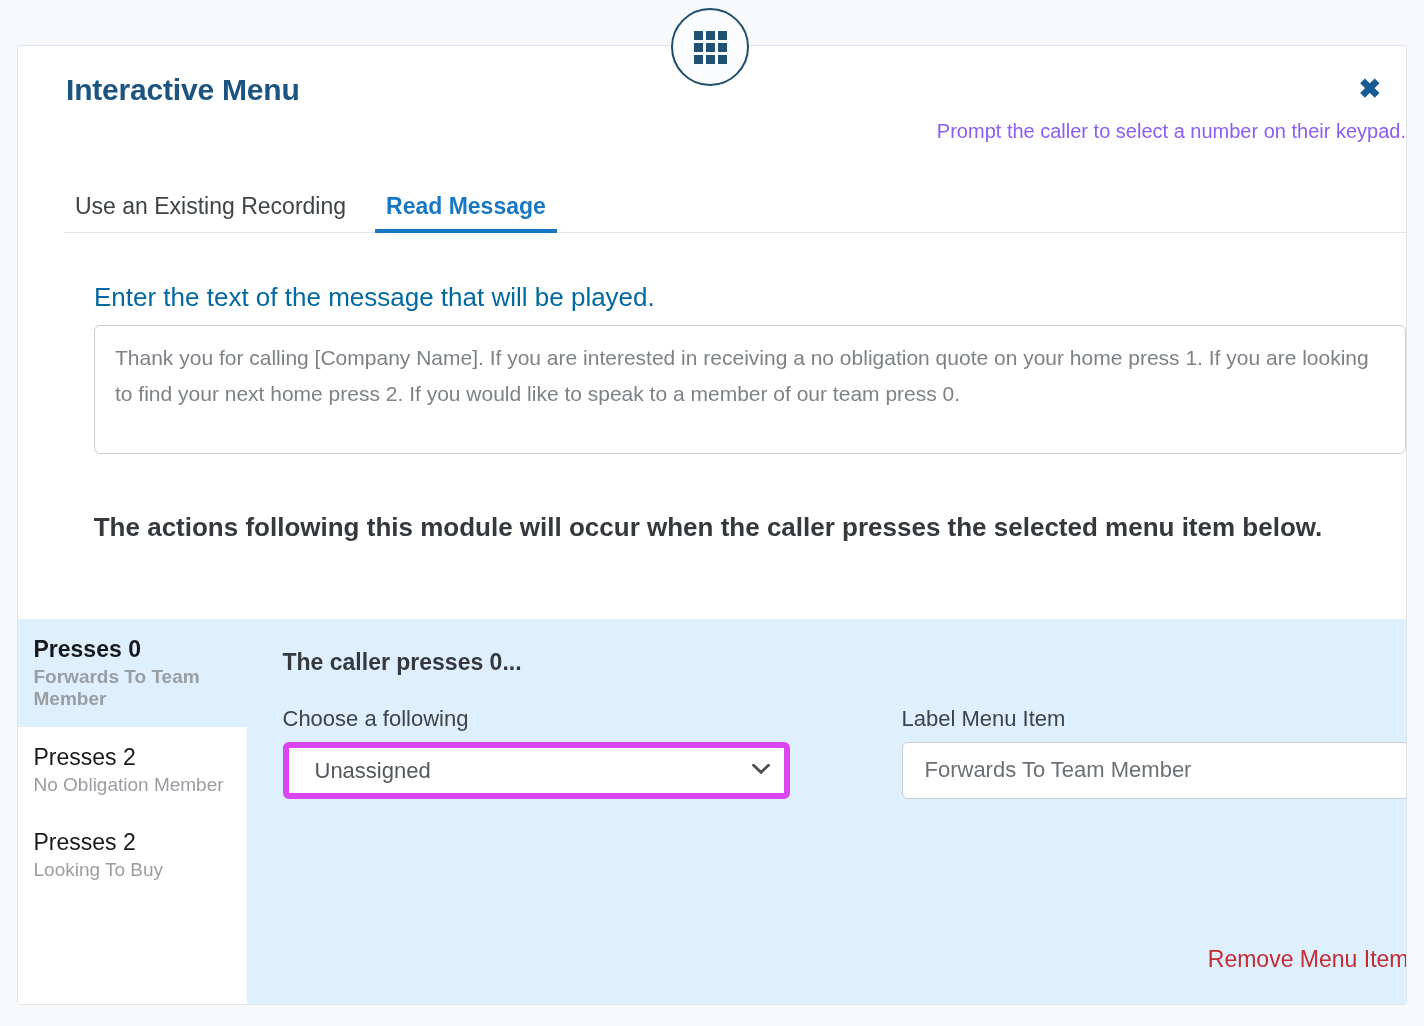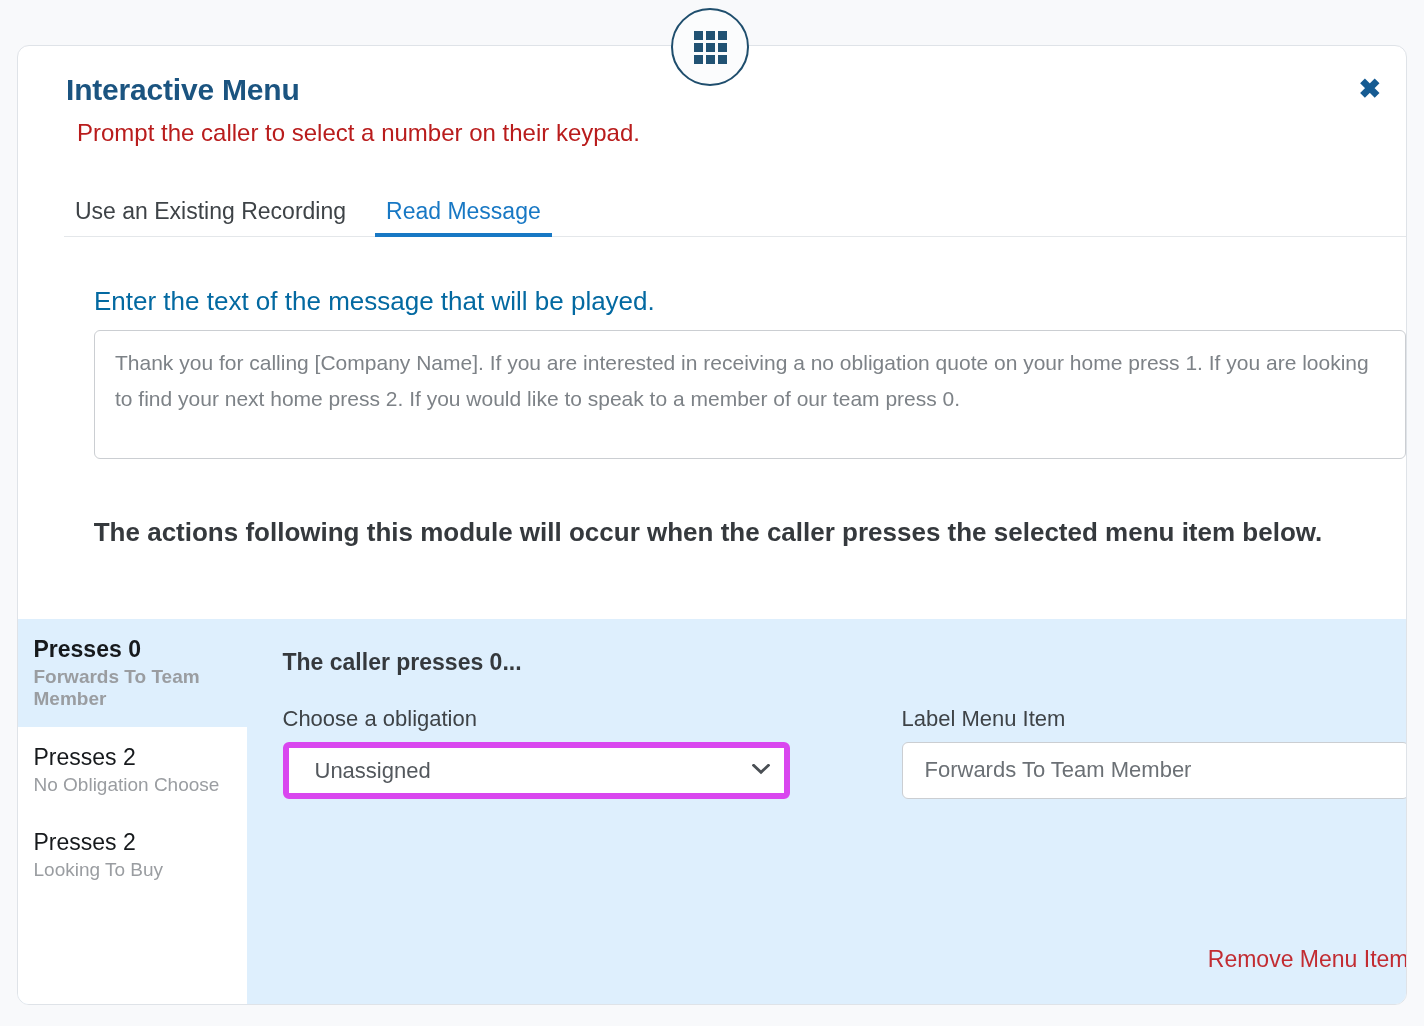--- a/index.html
+++ b/index.html
@@ -21,21 +21,21 @@
 
   
   .card {
     position: absolute;
     left: 17px;
     top: 45px;
     width: 1390px;
     height: 960px;
     background: #ffffff;
     border: 1px solid #dfe3e8;
-    border-radius: 12px;
+    border-radius: 4px;
     overflow: hidden;
   }
 
   
   .badge {
     position: absolute;
     left: 671px;
     top: 8px;
     width: 78px;
     height: 78px;
@@ -70,23 +70,24 @@
     padding: 0 0 0 48px;
     font-size: 30px;
     font-weight: bold;
     color: #1b5480;
     letter-spacing: -0.2px;
     line-height: 1.2;
   }
   .subtitle {
     margin: 11px 0 0 0;
     padding: 0 0 0 59px;
-    font-size: 24px;
-    color: #b91c1c;
-    line-height: 1.2;
+    font-size: 20px;
+    color: #8b5cf6;
+    line-height: 1.2;
+    text-align: right;
   }
   .close-btn {
     position: absolute;
     right: 25px;
     top: 30px;
     font-size: 27px;
     font-weight: bold;
     color: #165b92;
     line-height: 1;
     cursor: pointer;
@@ -121,21 +122,21 @@
     background: none;
     border: none;
     font-family: "Liberation Sans", sans-serif;
     position: relative;
     z-index: 2;
     line-height: 1.2;
     white-space: nowrap;
   }
   .tab.active {
     color: #1878c4;
-    font-weight: normal;
+    font-weight: bold;
     border-bottom: 4px solid #1878c4;
     padding-bottom: 8px;
     margin-left: 18px;
   }
 
   
   .body-area {
     padding: 0 30px 0 30px;
   }
   .field-label {
@@ -331,41 +332,41 @@
 
       <div class="menu-list">
 
         <div class="menu-entry selected">
           <span class="m-title">Presses 0</span>
           <span class="m-sub">Forwards To Team Member</span>
         </div>
 
         <div class="menu-entry">
           <span class="m-title">Presses 2</span>
-          <span class="m-sub">No Obligation Choose</span>
+          <span class="m-sub">No Obligation Member</span>
         </div>
 
         <div class="menu-entry">
           <span class="m-title">Presses 2</span>
           <span class="m-sub">Looking To Buy</span>
         </div>
 
         <div class="add-entry">
           
           
         </div>
       </div>
 
       <div class="menu-detail">
         <div class="detail-head">The caller presses 0...</div>
 
         <div class="detail-cols">
 
           <div class="col-cond">
-            <span class="ctl-label">Choose a obligation</span>
+            <span class="ctl-label">Choose a following</span>
             <div class="select-wrap">
               <select class="sel">
                 <option>Unassigned</option>
               </select>
               <span class="chev">
                 <svg width="18" height="11" viewBox="0 0 18 11">
                   <path d="M1.6 1.4 L9 8.4 L16.4 1.4" stroke="#4a4f54" stroke-width="2.8" fill="none" stroke-linecap="square"></path>
                 </svg>
               </span>
             </div>

